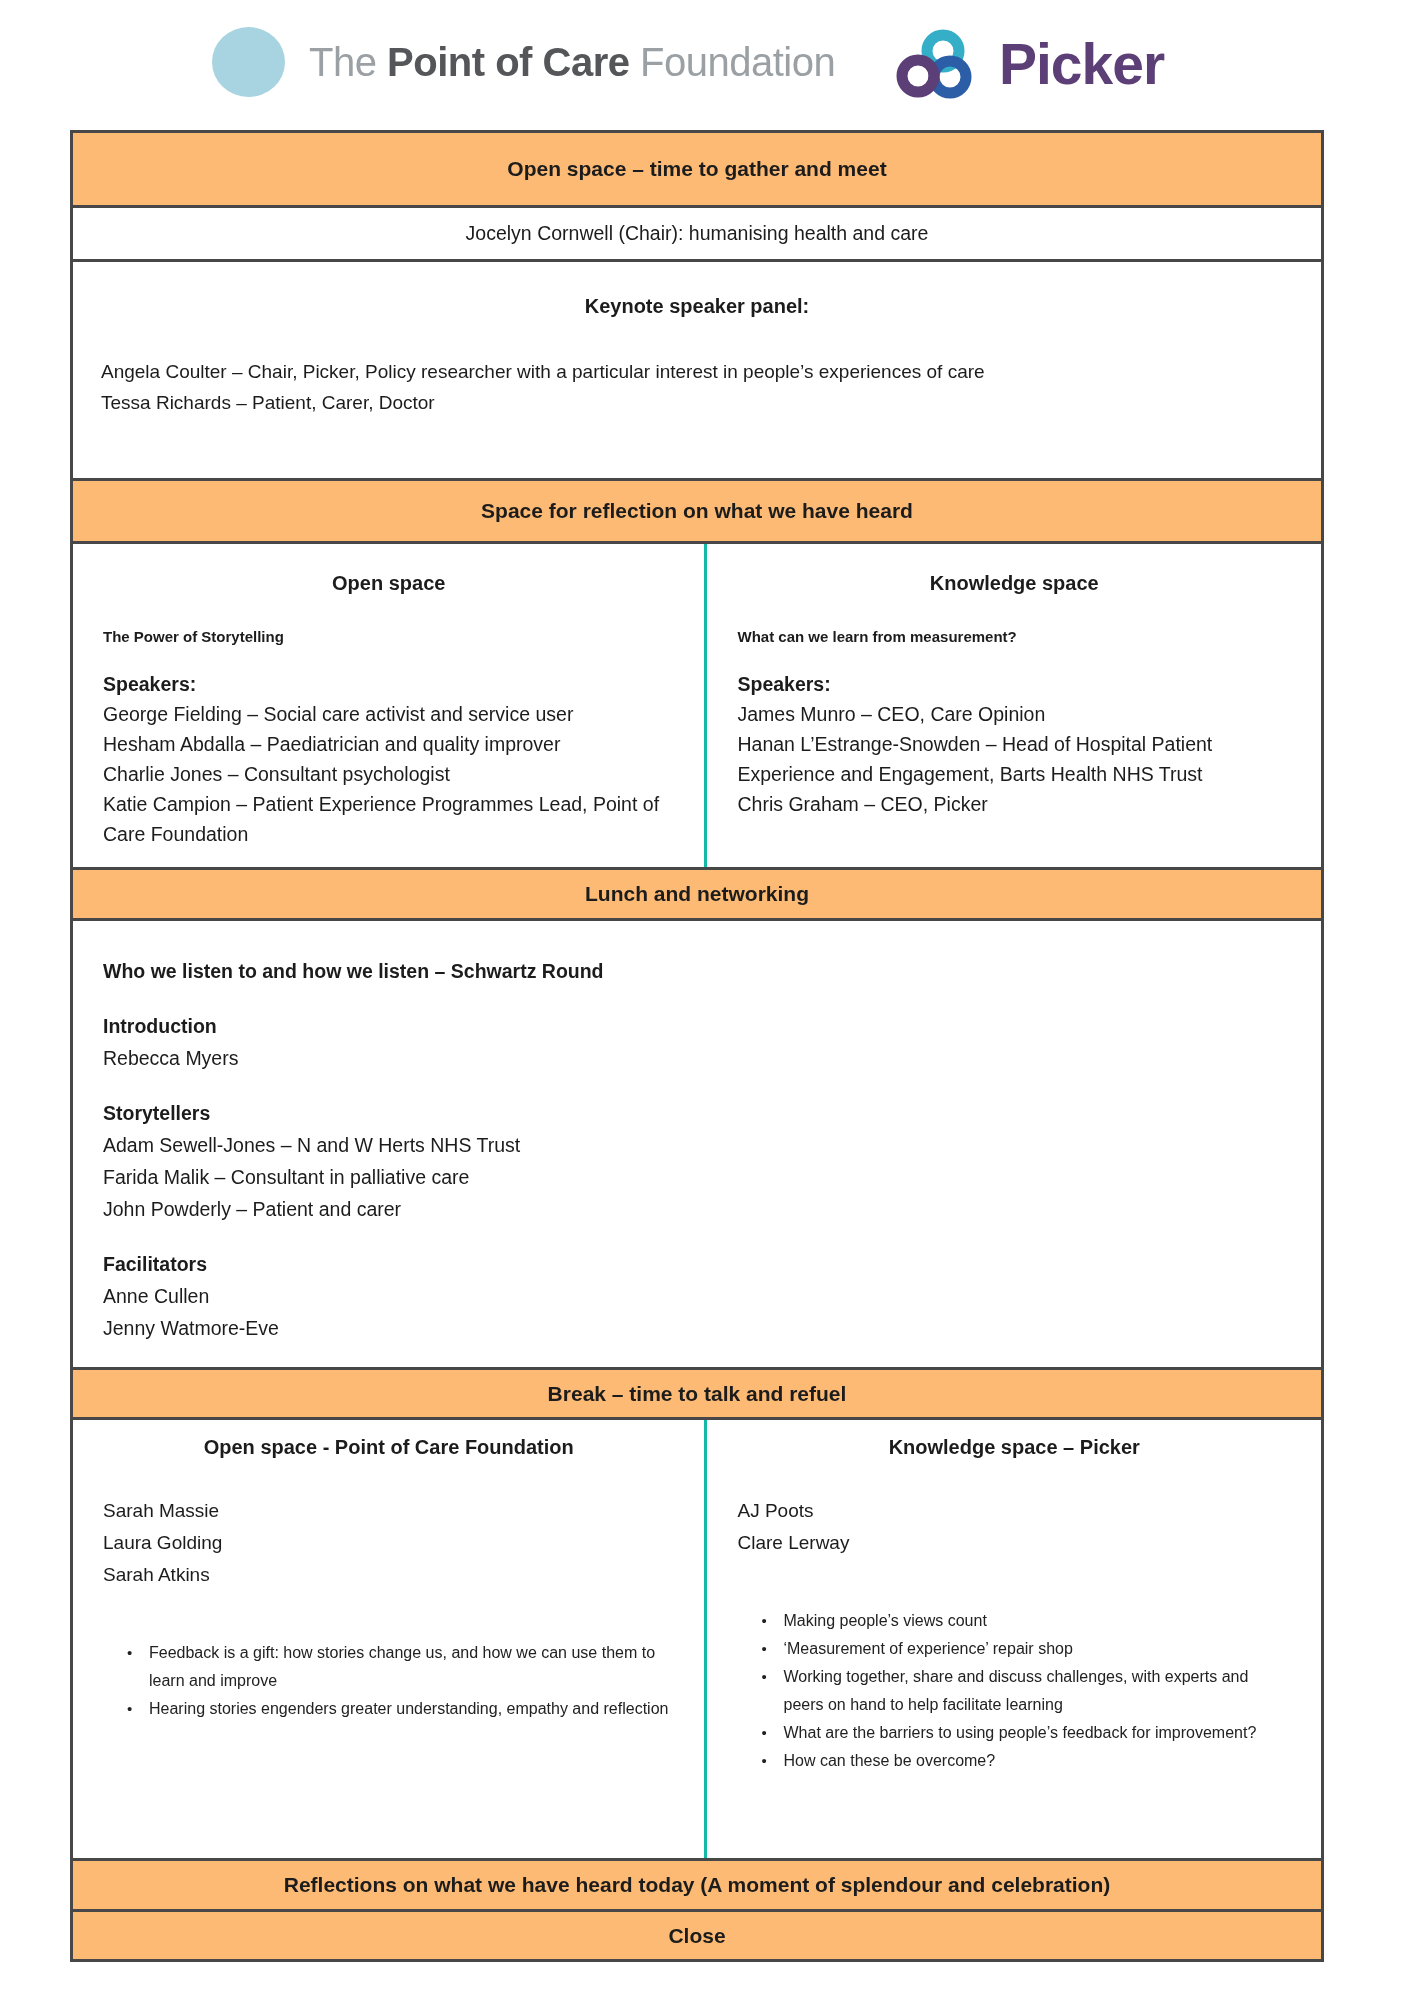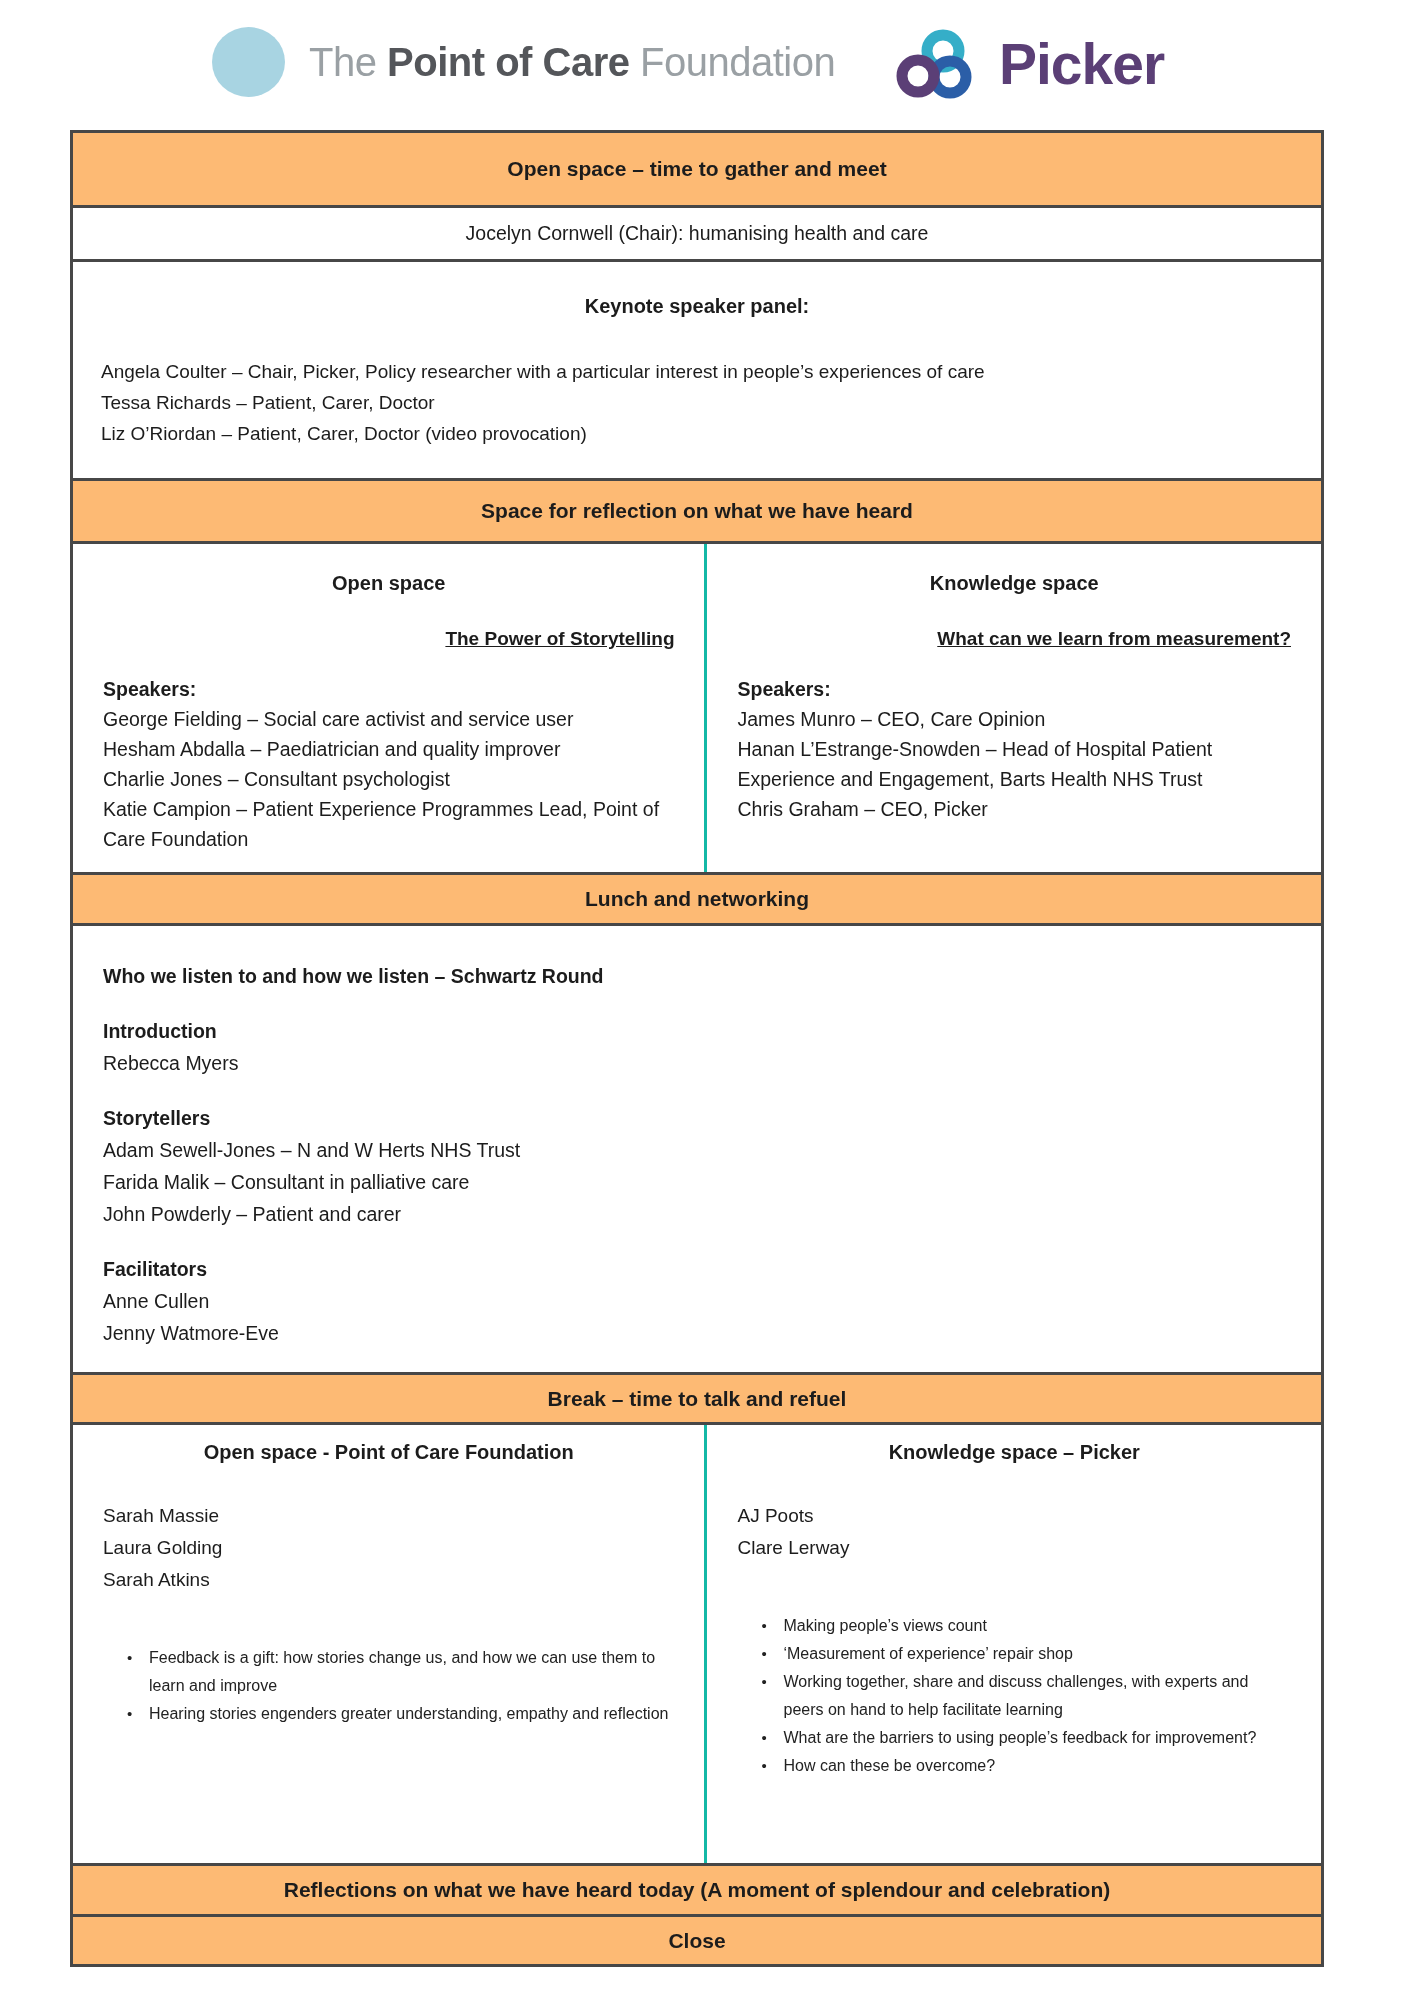--- a/index.html
+++ b/index.html
@@ -41,21 +41,21 @@
   .r3 { min-height:219px; padding:33px 28px 20px 28px; }
   .cell-title-center { font-weight:700; font-size:20px; text-align:center; }
   .speaker-lines { margin-top:38px; }
   .speaker-lines p, .names-lines p { font-size:19px; line-height:31px; }
 
   .two-col { display:flex; align-items:stretch; }
   .col-left  { width:633px; }
   .col-right { width:618px; border-left:3px solid #14b8a6; }
   .r5 { min-height:325px; }
   .r5 .col-inner { padding:28px 30px 18px 30px; }
-  .cell-subtitle { font-weight:700; font-size:19px; text-align:right; margin-top:33px;text-decoration:underline; }
+  .cell-subtitle { font-weight:700; font-size:15px; text-align:left; margin-top:33px; }
   .speakers-block { margin-top:24px; }
   .speakers-label { font-weight:700; font-size:19.5px; line-height:31px; }
   .speakers-block p { font-size:19.5px; line-height:30px; }
 
   .r7 { min-height:449px; padding:34px 30px 20px 30px; }
   .r7 .bold-line { font-weight:700; font-size:19.5px; line-height:32px; }
   .r7 p { font-size:19.5px; line-height:32px; }
   .gap-before { margin-top:23px; }
 
   .r9 { min-height:441px; }
@@ -100,21 +100,20 @@
 
     <div class="row r2">
       <span>Jocelyn Cornwell (Chair): humanising health and care</span>
     </div>
 
     <div class="row r3">
       <div class="cell-title-center">Keynote speaker panel:</div>
       <div class="speaker-lines">
         <p>Angela Coulter – Chair, Picker, Policy researcher with a particular interest in people’s experiences of care</p>
         <p>Tessa Richards – Patient, Carer, Doctor</p>
-        <p>Liz O’Riordan – Patient, Carer, Doctor (video provocation)</p>
       </div>
     </div>
 
     <div class="row row-header h-r4">
       <span>Space for reflection on what we have heard</span>
     </div>
 
     <div class="row two-col r5">
       <div class="col-left">
         <div class="col-inner">

